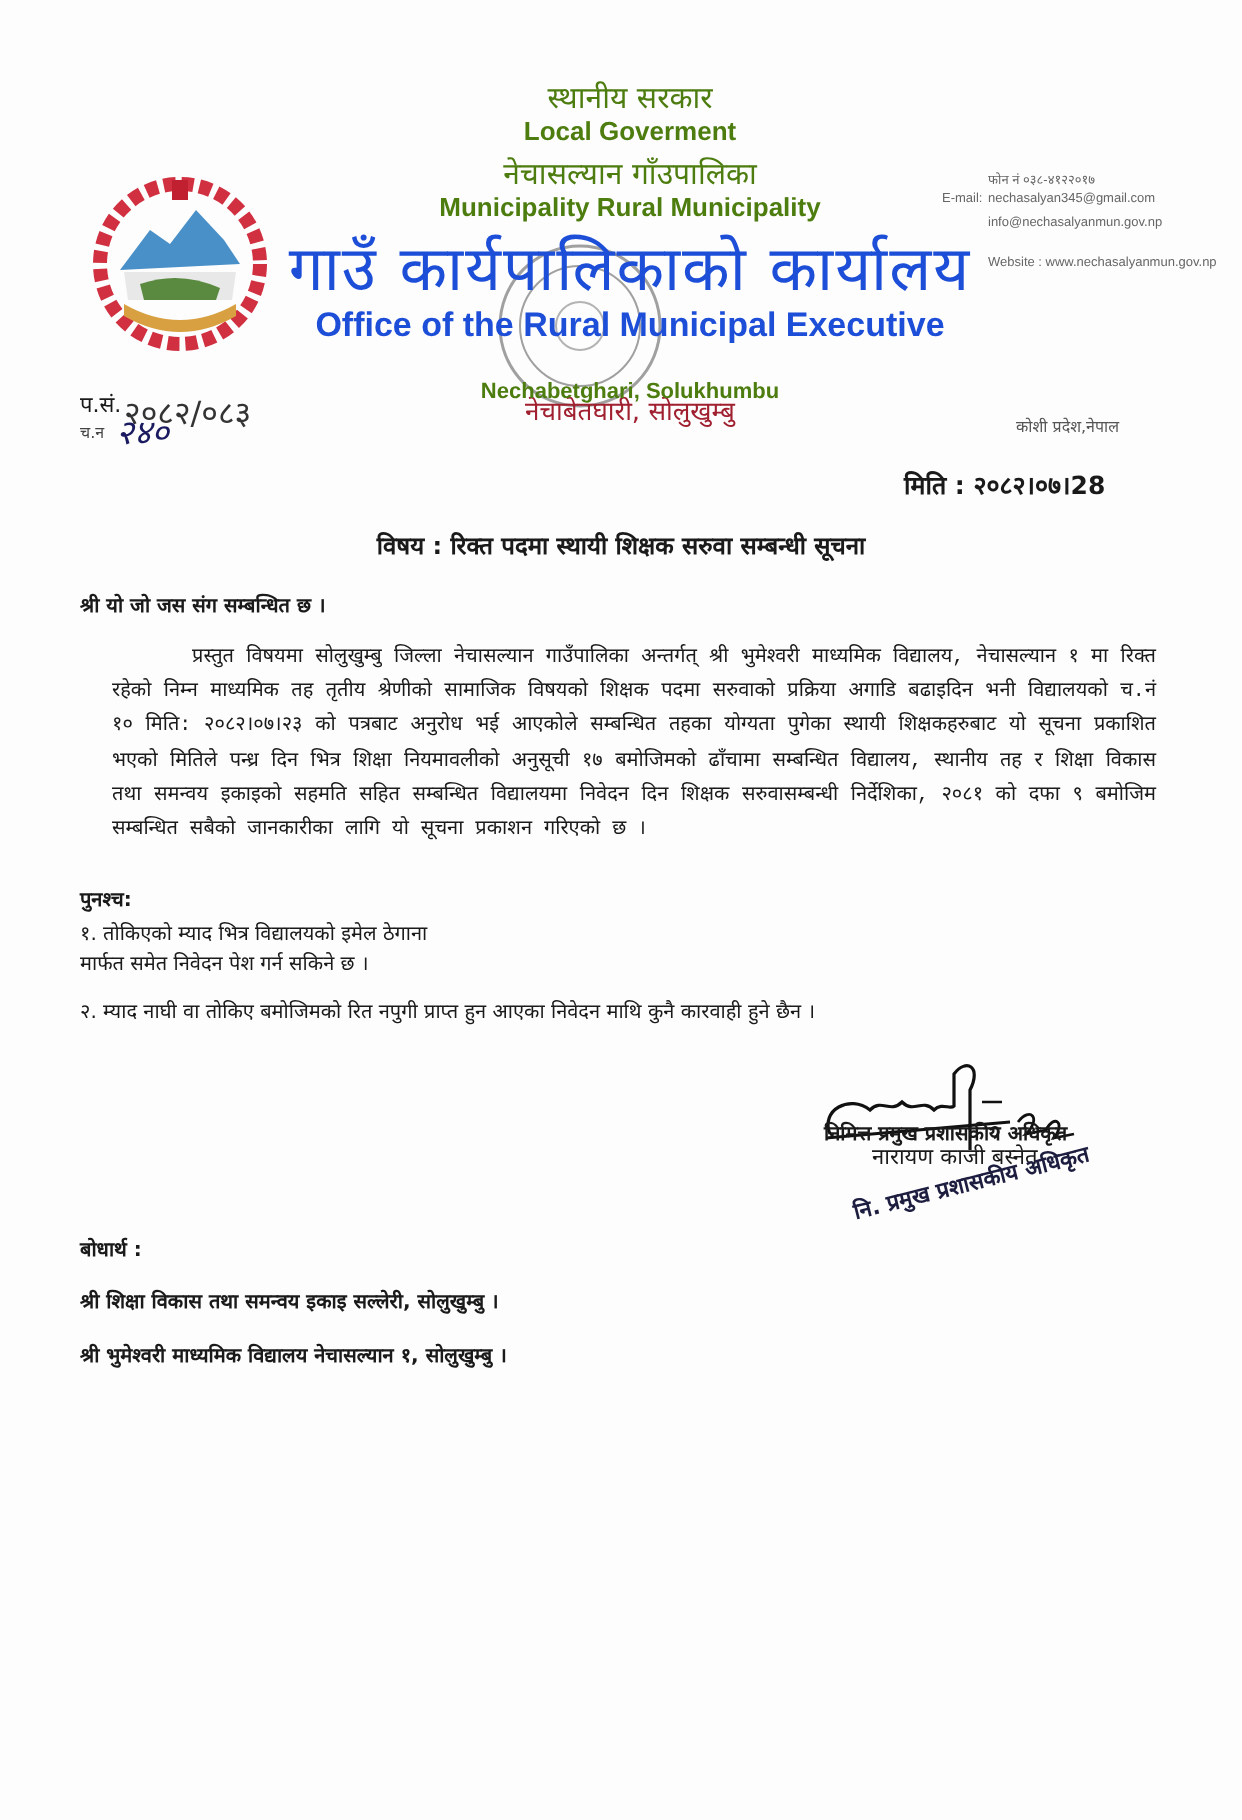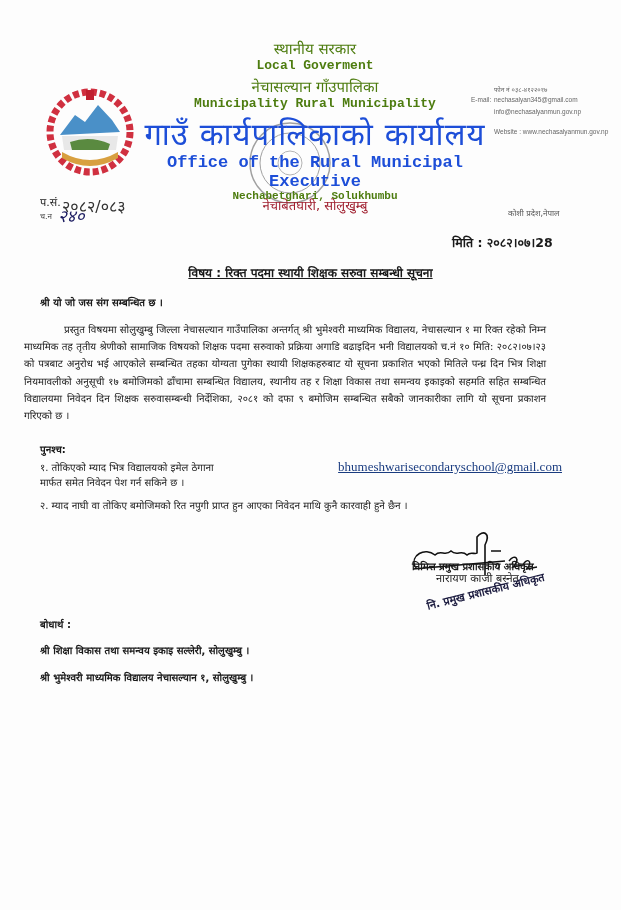--- a/index.html
+++ b/index.html
@@ -4,21 +4,21 @@
   <style>
     html, body { margin: 0; padding: 0; }
     body {
       width: 621px; height: 910px; background: #fdfdfd; position: relative; overflow: hidden;
       font-family: "DejaVu Serif", serif; color: #1a1a1a;
     }
     .abs { position: absolute; }
     .hdr-red { color: #1d4ed8; }
     .hdr-dark { color: #4d7c0f; }
     .center-col { left: 150px; width: 330px; text-align: center; }
-    .sans-b { font-family: Liberation Mono, monospace; font-weight: bold; }
+    .sans-b { font-family: Liberation Sans, sans-serif; font-weight: bold; }
     .dev { font-family: "DejaVu Sans", sans-serif; }
 
     #local-gov-np { top: 38px; font-size: 15px; }
     #local-gov-en { top: 58px; font-size: 13px; }
     #muni-np { top: 76px; font-size: 15px; }
     #muni-en { top: 96px; font-size: 13px; }
     #office-np { left: 130px; width: 370px; top: 112px; font-size: 31px; letter-spacing: 1px; }
     #office-en { left: 140px; width: 350px; top: 153px; font-size: 17px; }
     #addr-np { top: 172px; font-size: 13px; color: #a02030; margin-top: 24px; }
     #addr-en { top: 190px; font-size: 11px; }
@@ -33,27 +33,27 @@
     #province { left: 508px; top: 207px; font-size: 8px; color: #555; }
 
     #ref-label { left: 40px; top: 194px; font-size: 11px; }
     #ref-value { left: 62px; top: 195px; font-size: 16px; color: #333; }
     #dispatch-label { left: 40px; top: 210px; font-size: 8px; color: #444; }
     #dispatch-value { left: 58px; top: 204px; font-size: 17px; font-style: italic; font-family: "DejaVu Serif", serif; color: #1a1a60; }
 
     #date { left: 452px; top: 234px; font-size: 12.5px; font-weight: bold; }
 
     #subject { left: 0; width: 621px; top: 264px; text-align: center; font-size: 12px; font-weight: bold; }
-    #subject span { text-decoration: underline; }
+    #subject span { }
 
     #salutation { left: 40px; top: 295px; font-size: 10px; font-weight: bold; }
 
     #body-para {
-      left: 24px; width: 522px; top: 321px; font-size: 10px; line-height: 17.2px;
-      text-align: justify; text-indent: 40px;
+      left: 56px; width: 522px; top: 321px; font-size: 10px; line-height: 17.2px;
+      text-align: justify; text-indent: 40px; font-family: Liberation Mono, monospace;
     }
 
     #ps-label { left: 40px; top: 442px; font-size: 10px; font-weight: bold; }
     #ps-item1 { left: 40px; width: 522px; top: 460px; font-size: 10px; line-height: 15px; }
     #ps-item1 .email-link { font-family: "Liberation Serif", serif; font-size: 13px; color: #1a3c80; text-decoration: underline; float: right; margin-top: -1px; }
     #ps-item2 { left: 40px; width: 540px; top: 498px; font-size: 10px; }
 
     #signature-svg { left: 405px; top: 525px; width: 140px; height: 55px; }
     #signer-name { left: 436px; top: 570px; font-size: 11px; font-weight: normal; }
     #signer-title { left: 395px; top: 559px; font-size: 10px; font-weight: bold; margin-left: 17px; }
@@ -113,21 +113,20 @@
   <span>विषय : रिक्त पदमा स्थायी शिक्षक सरुवा सम्बन्धी सूचना</span>
 </div>
 
 <div id="salutation" class="abs dev">श्री यो जो जस संग सम्बन्धित छ ।</div>
 
 <div id="body-para" class="abs dev">प्रस्तुत विषयमा सोलुखुम्बु जिल्ला नेचासल्यान गाउँपालिका अन्तर्गत् श्री भुमेश्वरी माध्यमिक विद्यालय, नेचासल्यान १ मा रिक्त रहेको निम्न माध्यमिक तह तृतीय श्रेणीको सामाजिक विषयको शिक्षक पदमा सरुवाको प्रक्रिया अगाडि बढाइदिन भनी विद्यालयको च.नं १० मिति: २०८२।०७।२३ को पत्रबाट अनुरोध भई आएकोले सम्बन्धित तहका योग्यता पुगेका स्थायी शिक्षकहरुबाट यो सूचना प्रकाशित भएको मितिले पन्ध्र दिन भित्र शिक्षा नियमावलीको अनुसूची १७ बमोजिमको ढाँचामा  सम्बन्धित विद्यालय, स्थानीय तह र शिक्षा विकास तथा समन्वय इकाइको सहमति सहित सम्बन्धित विद्यालयमा निवेदन दिन शिक्षक सरुवासम्बन्धी निर्देशिका, २०८१ को दफा ९ बमोजिम सम्बन्धित सबैको जानकारीका लागि यो सूचना प्रकाशन गरिएको छ ।</div>
 
 <div id="ps-label" class="abs dev">पुनश्च:</div>
 <div id="ps-item1" class="abs dev">
   <span>१. तोकिएको म्याद भित्र विद्यालयको इमेल ठेगाना</span>
-  <span class="email-link">bhumeshwarisecondaryschool@gmail.com</span>
   <br>
   <span>मार्फत समेत निवेदन पेश गर्न सकिने छ ।</span>
 </div>
 <div id="ps-item2" class="abs dev">२. म्याद नाघी वा तोकिए बमोजिमको रित नपुगी प्राप्त हुन आएका निवेदन माथि कुनै कारवाही हुने छैन ।</div>
 
 <svg id="signature-svg" class="abs" viewBox="0 0 140 55">
   <path d="M10 42 C5 30 20 22 30 30 C36 24 40 32 46 26 C52 32 56 24 62 30 C66 26 70 30 72 28 L72 12 C78 4 86 8 80 20 L80 50" fill="none" stroke="#111" stroke-width="1.6"></path>
   <path d="M8 44 L100 36" fill="none" stroke="#111" stroke-width="1.4"></path>
   <path d="M86 26 L96 26 M90 40 C94 36 96 42 92 44" fill="none" stroke="#111" stroke-width="1.3"></path>
   <path d="M104 36 C110 28 116 34 108 42 L118 40 C122 32 128 36 122 44 L132 42" fill="none" stroke="#111" stroke-width="1.4"></path>

